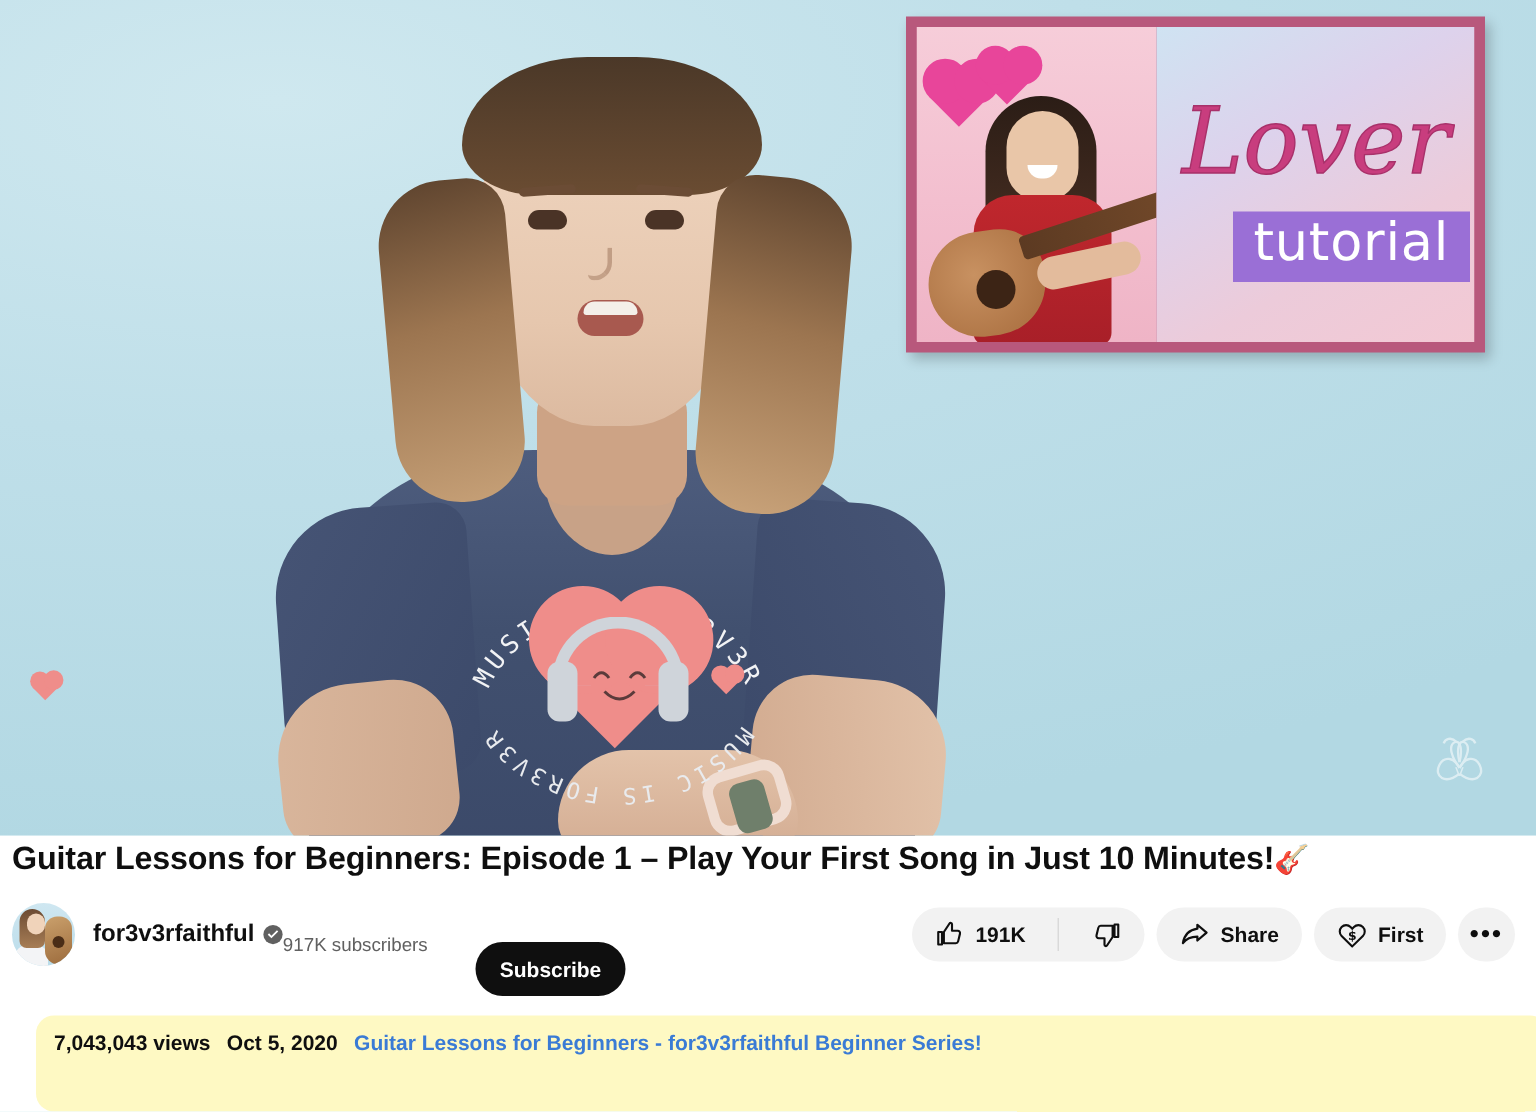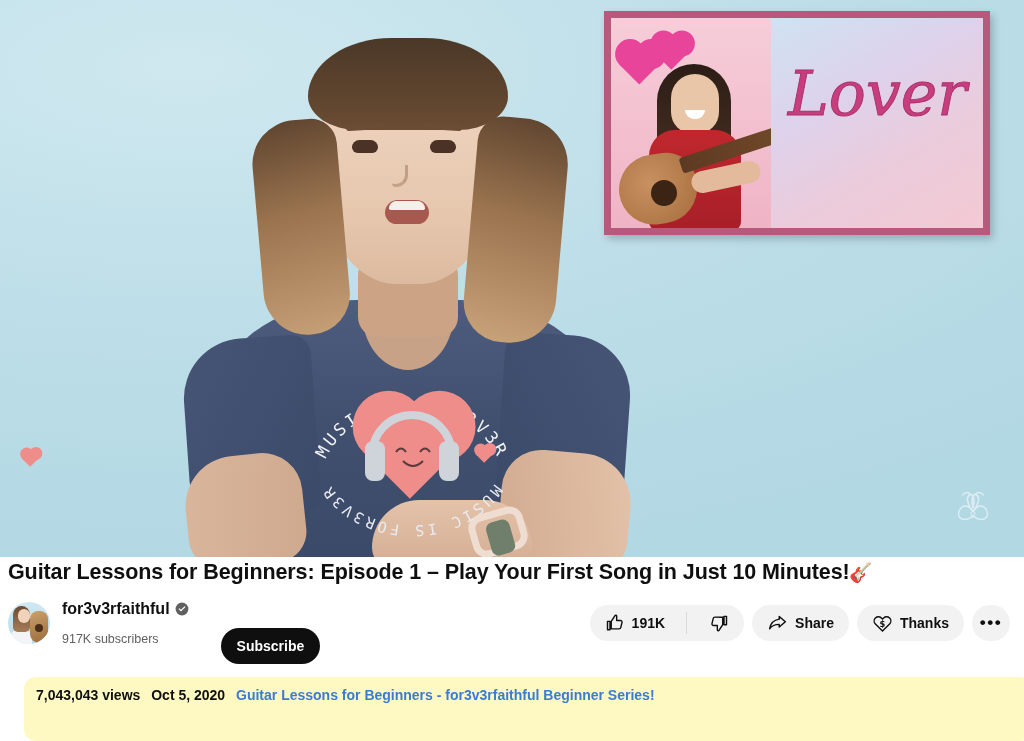--- a/index.html
+++ b/index.html
@@ -256,21 +256,21 @@
   .av-hair { position: absolute; left: 5px; top: 4px; width: 17px; height: 26px;
     background: linear-gradient(180deg,#6c4b33,#a77d55); border-radius: 9px 9px 5px 5px; }
   .av-face { position: absolute; left: 10px; top: 7px; width: 12px; height: 14px;
     background: #f0d3ba; border-radius: 6px; }
   .av-body { position: absolute; left: 2px; top: 28px; width: 22px; height: 16px;
     background: #f3f4f6; border-radius: 8px 8px 0 0; }
   .av-guitar { position: absolute; right: 2px; top: 9px; width: 18px; height: 32px;
     background: linear-gradient(160deg,#caa06c,#9c6b3c); border-radius: 9px 9px 10px 10px; }
   .av-guitar::after { content:""; position:absolute; left:5px; top:13px; width:8px; height:8px;
     background:#4a2d17; border-radius:50%; }
-  .owner-names { display: flex; flex-direction: column; justify-content: center; }
+  .owner-names { display: flex; flex-direction: row; justify-content: center; }
   .channel-line { display: flex; align-items: center; gap: 5px; }
   .channel-name { font-size: 16px; font-weight: bold; color: #0f0f0f; }
   .verified { width: 14px; height: 14px; }
   .subs { font-size: 12.5px; color: #606060; margin-top: 14px; }
   .subscribe-btn {
     margin-left: 32px;
     background: #0f0f0f; color: #fff; border: none;
     border-radius: 18px; height: 36px; padding: 0 16px;
     font-family: "Liberation Sans", sans-serif;
     font-size: 14px; font-weight: bold; cursor: pointer; margin-top: 45px;
@@ -385,20 +385,23 @@
               <div class="ov-sound"></div>
               <div class="ov-neck-g"></div>
 
               <div class="ov-arm"></div>
             </div>
           </div>
           <div class="ov-right">
             <svg class="lover-script" viewBox="0 0 200 110">
               <text x="100" y="78" text-anchor="middle" font-family="DejaVu Serif, serif" font-style="italic" font-size="66" fill="#c83d7e" stroke="#a8316a" stroke-width="1">Lover</text>
             </svg>
+            <div class="tutorial-box">
+              <span class="tutorial-text">tutorial</span>
+            </div>
           </div>
         </div>
       </div>
 
     </div>
   </div>
 
   <div class="meta">
 
     <div class="video-title">
@@ -450,21 +453,21 @@
             <path d="M14 7V4l7 6-7 6v-3c-5 0-8.5 1.5-11 5 1-6 4.5-10 11-11z" fill="none" stroke="#0f0f0f" stroke-width="1.7" stroke-linejoin="round"></path>
           </svg>
           <span>Share</span>
         </button>
 
         <button class="pill">
           <svg width="21" height="21" viewBox="0 0 24 24">
             <path d="M12 20.5 3.9 12.6a4.9 4.9 0 0 1 0-6.9 4.8 4.8 0 0 1 6.8 0l1.3 1.3 1.3-1.3a4.8 4.8 0 0 1 6.8 0 4.9 4.9 0 0 1 0 6.9z" fill="none" stroke="#0f0f0f" stroke-width="1.6"></path>
             <text x="12" y="15.6" text-anchor="middle" font-family="DejaVu Sans, sans-serif" font-size="9.5" font-weight="bold" fill="#0f0f0f">$</text>
           </svg>
-          <span>Thanks</span>
+          <span>First</span>
         </button>
 
         <button class="pill round">
           <span class="dots">•••</span>
         </button>
 
       </div>
     </div>
   </div>
 

